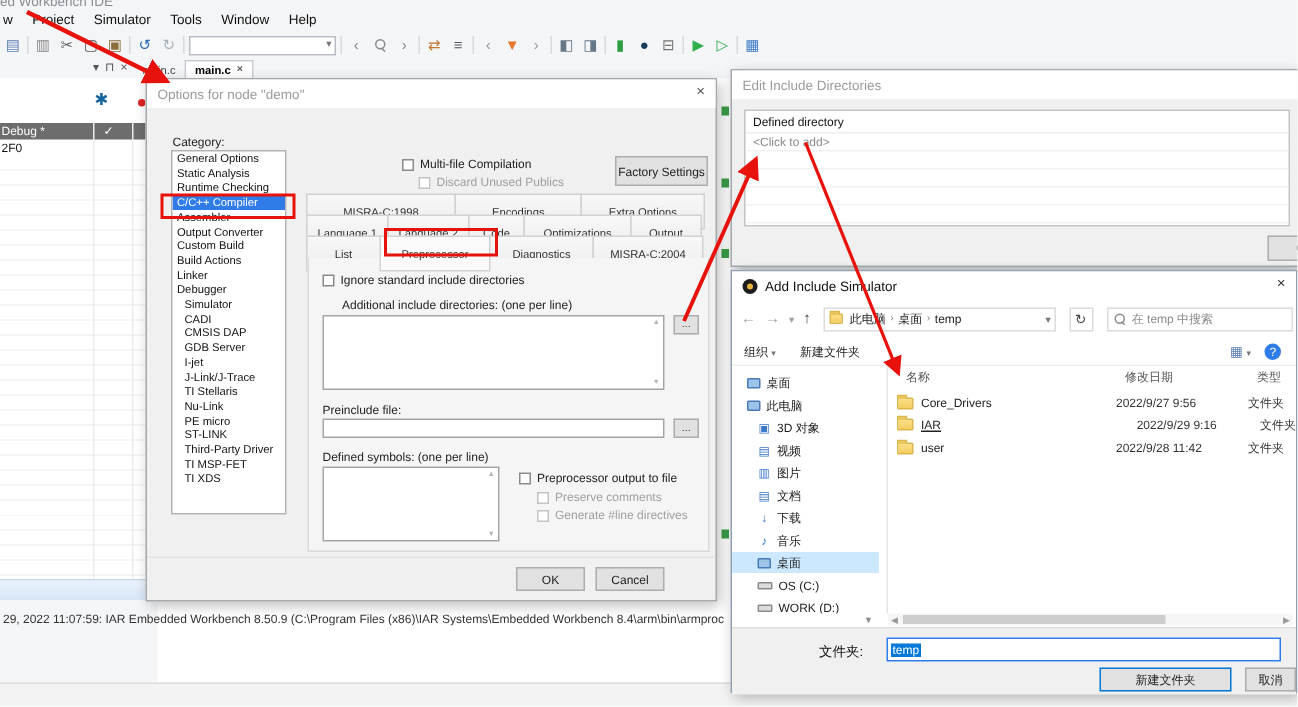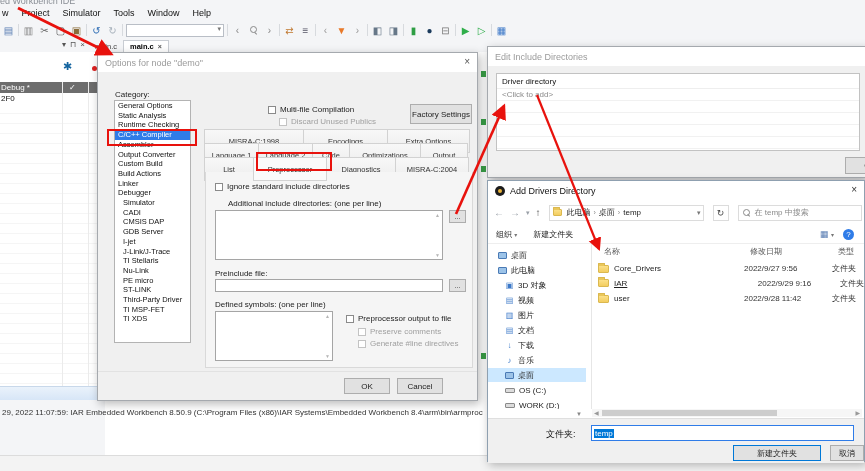--- a/index.html
+++ b/index.html
@@ -304,36 +304,36 @@
     <div id="opt-div"></div>
     <div class="btn" style="left:246px;top:325px;width:46px;height:16px">OK</div>
     <div class="btn" style="left:299px;top:325px;width:46px;height:16px">Cancel</div>
   </div>
 
   <div id="edit-dlg" class="dlg" style="z-index:20">
     <div class="titlebar">
       <span>Edit Include Directories</span>
     </div>
     <div id="edit-list">
-      <div id="edit-head">Driver directory</div>
+      <div id="edit-head">Defined directory</div>
       <div class="edit-row">&lt;Click to add&gt;</div>
       <div id="edit-empty">
           <div class="edit-row"></div>
           <div class="edit-row"></div>
           <div class="edit-row"></div>
           <div class="edit-row"></div>
         </div>
     </div>
     <div class="btn" id="edit-ok">OK</div>
   </div>
 
   <div id="add-dlg" class="dlg" style="z-index:30">
     <div class="titlebar">
       <span id="add-icon"></span>
-      <span>Add Drivers Directory</span>
+      <span>Add Include Simulator</span>
     </div>
     <span class="close-x" style="color:#333">×</span>
 
     <div id="addressbar">
       <span class="navg">←</span>
       <span class="navg">→</span>
       <span class="navg" style="font-size:7px">▾</span>
       <span class="navg up">↑</span>
       <div id="crumbbox">
         <span class="folder" style="width:9px;height:7px"></span>

